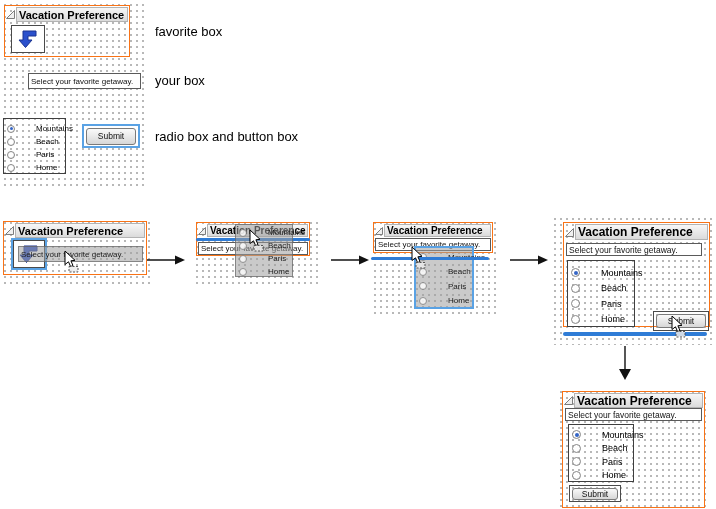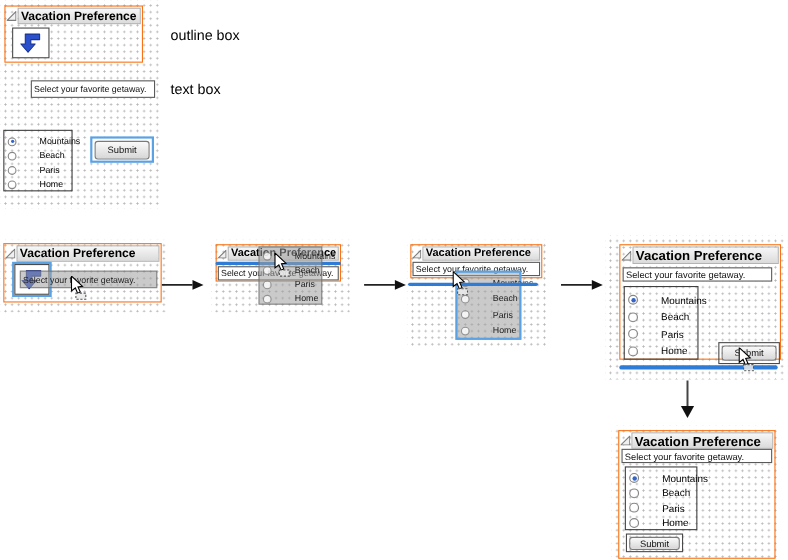--- a/index.html
+++ b/index.html
@@ -43,24 +43,24 @@
       <div class="titlegray" style="font-size:11px">Vacation Preference</div>
     </div>
     <div class="abs" style="left:6px;top:19px;width:34px;height:28px">
       <div class="ibox">
         <svg width="22" height="20" viewBox="0 0 22 20">
             <path d="M6,2 L19,2 L19,7 L11,7 L11,11 L15,11 L8.5,18.5 L2,11 L6,11 Z" fill="#2b50cc" stroke="#1a3390" stroke-width="1" stroke-linejoin="round"></path>
           </svg>
       </div>
     </div>
   </div>
-  <div class="label" style="left:155px;top:24px">outline box</div>
+  <div class="label" style="left:155px;top:24px">favorite box</div>
 
   <div class="tbox" style="left:28px;top:73px;width:113px;height:16px;font-size:8px">Select your favorite getaway.</div>
-  <div class="label" style="left:155px;top:73px">text box</div>
+  <div class="label" style="left:155px;top:73px">your box</div>
 
   <div class="rbox" style="left:3px;top:118px;width:63px;height:56px;padding-top:3px">
     <div class="rrow" style="height:13px;font-size:8px">
       <span class="radio sel" style="width:8px;height:8px"></span>
       <span>Mountains</span>
     </div>
     <div class="rrow" style="height:13px;font-size:8px">
       <span class="radio" style="width:8px;height:8px"></span>
       <span>Beach</span>
     </div>
@@ -70,20 +70,21 @@
     </div>
     <div class="rrow" style="height:13px;font-size:8px">
       <span class="radio" style="width:8px;height:8px"></span>
       <span>Home</span>
     </div>
   </div>
 
   <div class="sring" style="left:82px;top:124px;width:58px;height:24px;display:flex;align-items:center;justify-content:center">
     <div class="btn" style="width:50px;height:17px;font-size:8.5px">Submit</div>
   </div>
+  <div class="label" style="left:155px;top:129px">radio box and button box</div>
 
   <div class="dots" style="left:0;top:218px;width:152px;height:66px"></div>
   <div class="panel" style="left:3px;top:221px;width:144px;height:54px">
     <div class="titlebar" style="height:16px">
       <span class="tri">
         <svg width="9" height="9">
             <polygon points="0.5,8.5 8.5,8.5 8.5,0.5" fill="#f0f0f0" stroke="#7d7d7d"></polygon>
           </svg>
       </span>
       <div class="titlegray" style="font-size:11px">Vacation Preference</div>

